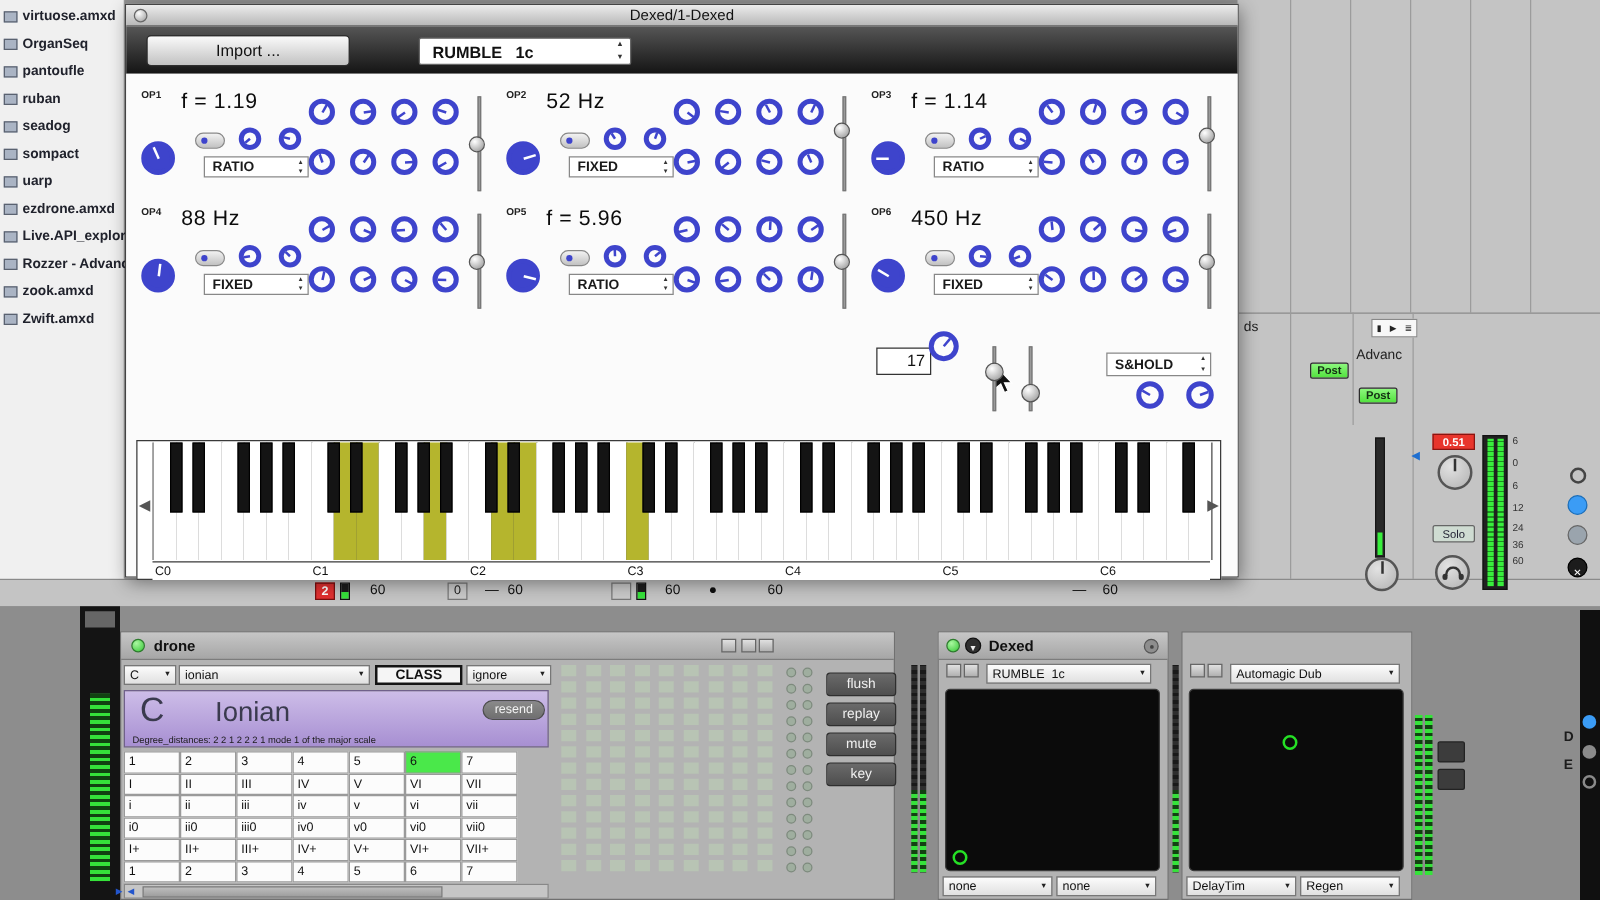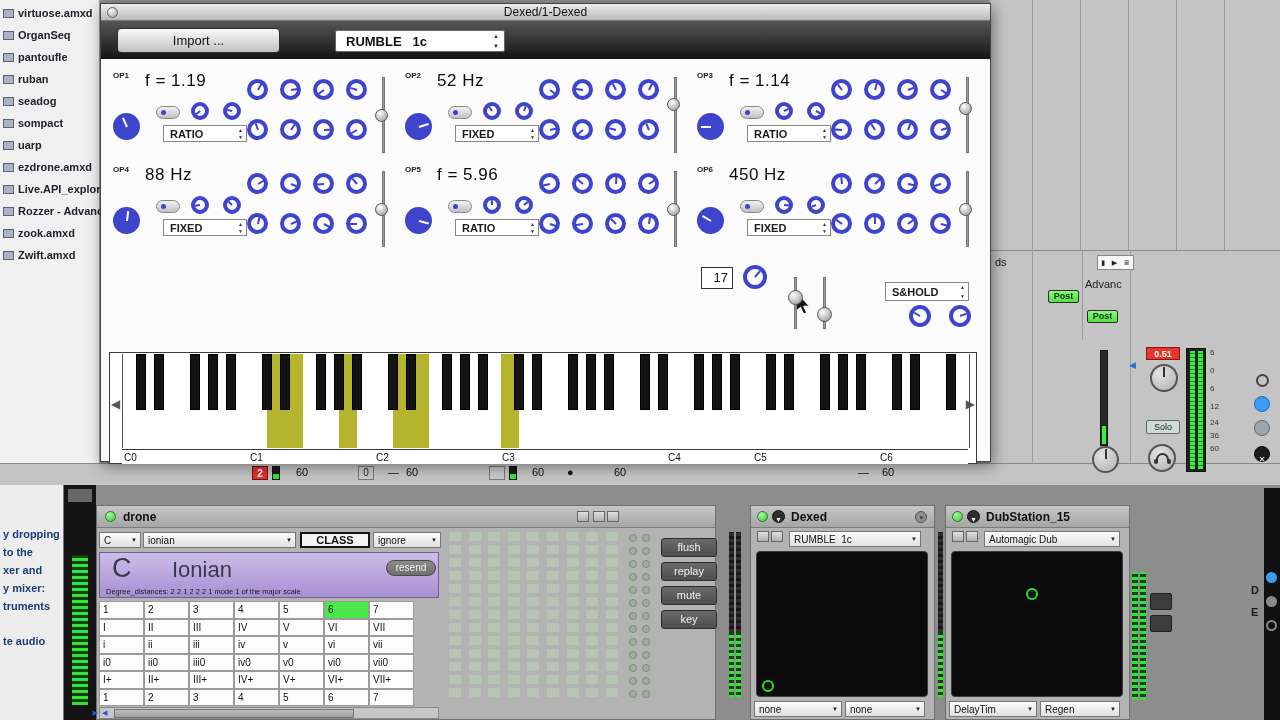--- a/index.html
+++ b/index.html
@@ -265,30 +265,20 @@
       <div class="us-item us-num" style="left: 406px;">60</div>
       <div class="us-item us-box" style="left: 489px;"></div>
       <div class="us-item us-meter" style="left: 509px;"></div>
       <div class="us-item us-num" style="left: 532px;">60</div>
       <div class="us-item us-num" style="left: 567px;">●</div>
       <div class="us-item us-num" style="left: 614px;">60</div>
       <div class="us-item us-num" style="left: 858px;">—</div>
       <div class="us-item us-num" style="left: 882px;">60</div>
     </div>
 
-  <div id="info-panel">
-    <div id="info-lines" style="left:0;top:0;width:64px;height:235px">
-        <div class="infoline" style="left: 3px; top: 43px;">y dropping</div>
-        <div class="infoline" style="left: 3px; top: 61px;">to the</div>
-        <div class="infoline" style="left: 3px; top: 79px;">xer and</div>
-        <div class="infoline" style="left: 3px; top: 97px;">y mixer:</div>
-        <div class="infoline" style="left: 3px; top: 115px;">truments</div>
-        <div class="infoline" style="left: 3px; top: 150px;">te audio</div>
-      </div>
-  </div>
 
   <div id="lstrip">
     <div style="left:4px;top:4px;width:24px;height:13px;background:#666"></div>
     <div class="dash-green" style="left:8px;top:70px;width:16px;height:150px"></div>
   </div>
 
   <div class="devpanel" style="left:96px;top:505px;width:620px;height:215px">
     <div class="dvtitle">
       <div class="led" style="left:8px;top:5px"></div>
       <div class="dvname" style="left:26px;top:4px">drone</div>
@@ -530,25 +520,20 @@
     <div class="tico" style="left:20px;top:25px"></div>
     <div class="lcombo" style="left:38px;top:25px;width:132px">RUMBLE  1c</div>
     <div class="xypad" style="left:5px;top:45px;width:172px;height:146px">
       <div class="gring" style="left:5px;top:128px"></div>
     </div>
     <div class="lcombo" style="left:3px;top:195px;width:88px">none</div>
     <div class="lcombo" style="left:94px;top:195px;width:80px">none</div>
   </div>
 
   <div class="devpanel" style="left:945px;top:505px;width:185px;height:215px">
-    <div class="dvtitle">
-      <div class="led" style="left:6px;top:5px"></div>
-      <div class="swapc" style="left:21px;top:4px"></div>
-      <div class="dvname" style="left:40px;top:4px">DubStation_15</div>
-    </div>
     <div class="tico" style="left:6px;top:25px"></div>
     <div class="tico" style="left:20px;top:25px"></div>
     <div class="lcombo" style="left:38px;top:25px;width:136px">Automagic Dub</div>
     <div class="xypad" style="left:5px;top:45px;width:172px;height:146px">
       <div class="gring" style="left:74px;top:36px"></div>
     </div>
     <div class="lcombo" style="left:3px;top:195px;width:88px">DelayTim</div>
     <div class="lcombo" style="left:94px;top:195px;width:80px">Regen</div>
   </div>
 
@@ -828,21 +813,21 @@
               <div class="ptr" style="transform: rotate(232deg);"></div>
             </div>
             <div class="knob" style="left: 235px; top: 56px; width: 21px; height: 21px;">
               <div class="ptr" style="transform: rotate(285deg);"></div>
             </div>
             <div class="strack" style="left: 271px; top: 14px; width: 3px; height: 76px;"></div>
             <div class="shandle" style="left: 264px; top: 46px;"></div>
           </div>
         </div>
 
-      <div class="numbox" style="left:600px;top:208px;width:32px;height:22px">
+      <div class="numbox" style="left:600px;top:219px;width:44px;height:22px">
         <span>17</span>
       </div>
       <div class="pcombo" style="left:784px;top:223px;width:84px;height:19px">
         <div class="pcombo-txt">S&amp;HOLD</div>
       </div>
 
       <svg id="cursor" style="left:694px;top:233px" width="20" height="24" viewBox="0 0 20 24">
         <polygon points="1,0 1,19 5.6,15.2 8.6,22 11.6,20.7 8.6,14.2 14.4,14.2" fill="#111" stroke="#fff" stroke-width="1"></polygon>
       </svg>
 
@@ -928,21 +913,21 @@
             <div class="bk" style="left: 733px;"></div>
             <div class="bk" style="left: 769px;"></div>
             <div class="bk" style="left: 787px;"></div>
             <div class="bk" style="left: 823px;"></div>
           </div>
         <div id="octlabels">
             <div class="octlab" style="left: 2px;">C0</div>
             <div class="octlab" style="left: 128px;">C1</div>
             <div class="octlab" style="left: 254px;">C2</div>
             <div class="octlab" style="left: 380px;">C3</div>
-            <div class="octlab" style="left: 506px; margin-left: 40px;">C4</div>
+            <div class="octlab" style="left: 506px;">C4</div>
             <div class="octlab" style="left: 632px;">C5</div>
             <div class="octlab" style="left: 758px;">C6</div>
           </div>
         <span class="kbarrow" style="right:1px">▶</span>
       </div>
     <div class="knob" style="left: 642px; top: 206px; width: 24px; height: 24px;">
           <div class="ptr" style="transform: rotate(220deg);"></div>
         </div>
         <div class="knob" style="left: 808px; top: 246px; width: 22px; height: 22px;">
           <div class="ptr" style="transform: rotate(120deg);"></div>

